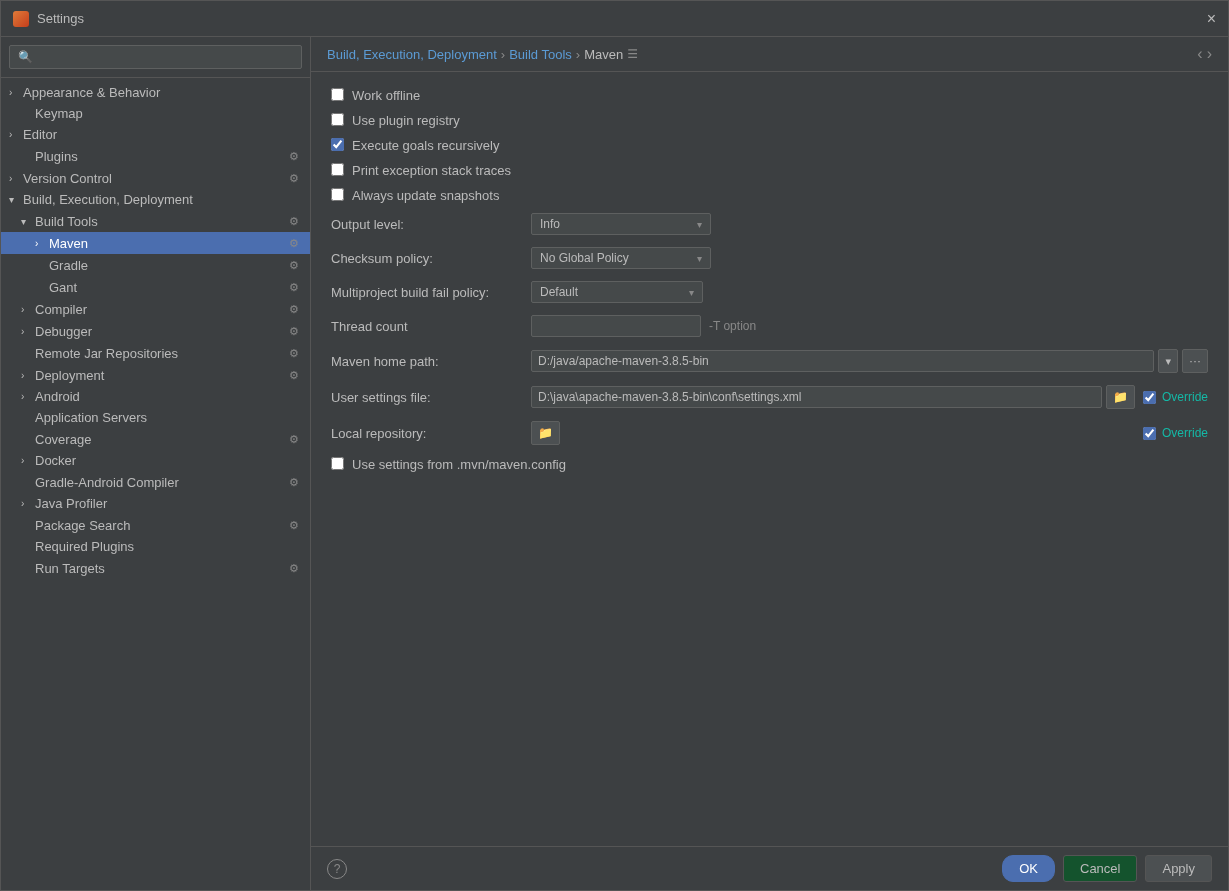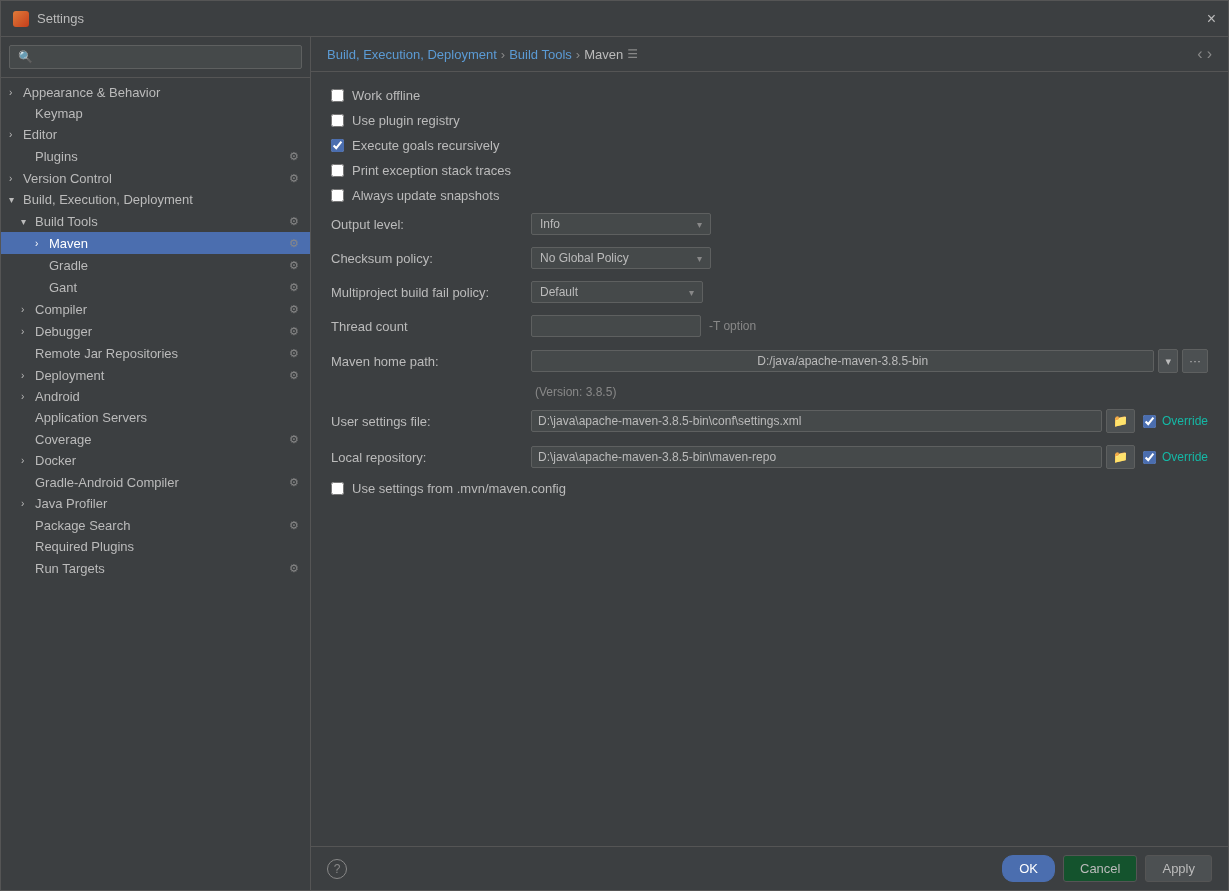--- a/index.html
+++ b/index.html
@@ -41,21 +41,21 @@
     .breadcrumb-item { color: #5b9bd5; cursor: pointer; }
     .breadcrumb-sep { color: #888; }
     .breadcrumb-current { color: #bbbbbb; }
     .breadcrumb-menu-icon { color: #888; font-size: 12px; cursor: pointer; }
     .nav-arrows { display: flex; gap: 4px; }
     .nav-arrow { background: none; border: none; color: #888; cursor: pointer; font-size: 16px; }
 
     .settings-content { flex: 1; overflow-y: auto; padding: 16px 20px; background: #3c3f41; }
 
     .form-row { margin-bottom: 10px; display: flex; align-items: center; }
-    .checkbox-row { margin-bottom: 10px; display: flex; align-items: center; gap: 8px; }
+    .checkbox-row { margin-bottom: 10px; display: flex; align-items: flex-start; gap: 8px; }
     .checkbox-row input[type=checkbox] { cursor: pointer; accent-color: #4b6eaf; width: 13px; height: 13px; flex-shrink: 0; }
     .checkbox-label { color: #bbbbbb; }
 
     .field-row { display: flex; align-items: center; margin-bottom: 12px; }
     .field-label { width: 200px; flex-shrink: 0; color: #bbbbbb; }
 
     .select-control { background: #45494a; border: 1px solid #5e6060; color: #bbbbbb; padding: 3px 8px; font-size: 12px; border-radius: 2px; cursor: pointer; min-width: 170px; display: flex; align-items: center; justify-content: space-between; }
     .select-arrow { color: #888; font-size: 10px; margin-left: 8px; }
 
     .text-input { background: #45494a; border: 1px solid #5e6060; color: #bbbbbb; padding: 3px 6px; font-size: 12px; border-radius: 2px; outline: none; }
@@ -316,46 +316,42 @@
 
         <div class="field-row">
           <span class="field-label">Thread count</span>
           <input type="text" class="text-input" style="width: 170px;" value="">
           <span class="t-option-label">-T option</span>
         </div>
 
         <div class="field-row">
           <span class="field-label">Maven home path:</span>
           <div class="path-input-container">
-            <input type="text" class="path-input" style="flex: 1 1 0%; text-align: center;" value="D:/java/apache-maven-3.8.5-bin">
+            <input type="text" class="path-input" style="flex: 1 1 0%;" value="D:/java/apache-maven-3.8.5-bin">
             <button class="path-dropdown-btn">▾</button>
             <button class="path-browse-btn">···</button>
           </div>
         </div>
 
-        <div class="form-row" style="padding-left:200px;">
-          <span class="version-text">(Version: 3.8.5)</span>
-        </div>
 
         <div class="field-row">
           <span class="field-label">User settings file:</span>
           <div class="path-input-container">
             <input type="text" class="path-input" style="flex: 1 1 0%;" value="D:\java\apache-maven-3.8.5-bin\conf\settings.xml">
             <button class="path-browse-btn" style="font-size:12px;">📁</button>
           </div>
           <div class="override-row" style="margin-left:8px;">
             <input type="checkbox" class="override-checkbox" id="user-settings-override" checked="" style="">
             <label class="override-label" for="user-settings-override">Override</label>
           </div>
         </div>
 
         <div class="field-row">
           <span class="field-label">Local repository:</span>
           <div class="path-input-container">
-            <input type="text" class="path-input" style="flex: 1 1 0%;" value="D:\java\apache-maven-3.8.5-bin\maven-repo">
             <button class="path-browse-btn" style="font-size:12px;">📁</button>
           </div>
           <div class="override-row" style="margin-left:8px;">
             <input type="checkbox" class="override-checkbox" id="local-repo-override" checked="" style="">
             <label class="override-label" for="local-repo-override">Override</label>
           </div>
         </div>
 
         <div class="checkbox-row">
           <input type="checkbox" id="use-settings" style="">

